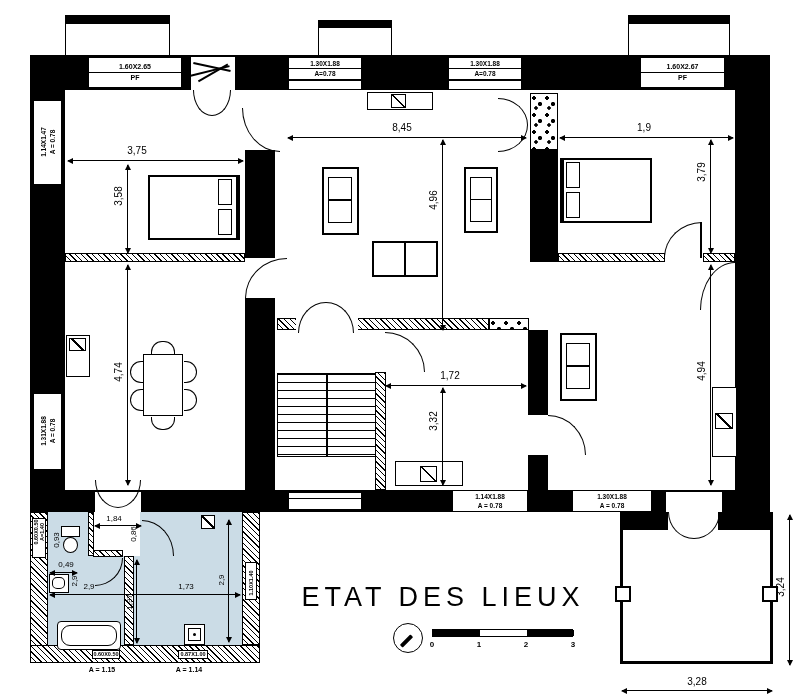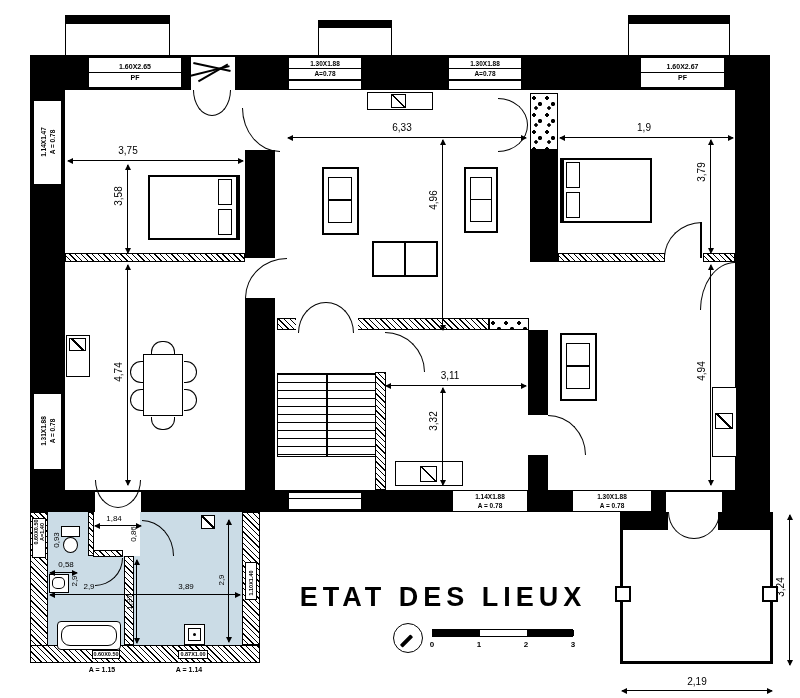--- a/index.html
+++ b/index.html
@@ -45,21 +45,21 @@
   .treads{position:absolute;box-sizing:border-box;border:1px solid #000;
           background:repeating-linear-gradient(to bottom,#000 0 1px,#fff 1px 8px)}
   .inner2{position:absolute;box-sizing:border-box;border:1px solid #000;
           background:linear-gradient(#fff calc(50% - .7px),#000 calc(50% - .7px) calc(50% + .7px),#fff calc(50% + .7px))}
   .innerv{position:absolute;box-sizing:border-box;border:2px solid #000;
           background:linear-gradient(90deg,#fff calc(50% - 1px),#000 calc(50% - 1px) calc(50% + 1px),#fff calc(50% + 1px))}
   .chair-t{position:absolute;box-sizing:border-box;border:1.4px solid #000;border-bottom:none;border-radius:11px 11px 0 0;background:#fff}
   .chair-b{position:absolute;box-sizing:border-box;border:1.4px solid #000;border-top:none;border-radius:0 0 11px 11px;background:#fff}
   .chair-l{position:absolute;box-sizing:border-box;border:1.4px solid #000;border-right:none;border-radius:11px 0 0 11px;background:#fff}
   .chair-r{position:absolute;box-sizing:border-box;border:1.4px solid #000;border-left:none;border-radius:0 11px 11px 0;background:#fff}
-  .title{position:absolute;font-size:27px;letter-spacing:5px;font-weight:700;transform:translate(-50%,-50%)}
+  .title{position:absolute;font-size:27px;letter-spacing:5px;font-weight:400;transform:translate(-50%,-50%)}
   .scrib{position:absolute;background:#000;height:1.5px}
 </style>
 </head>
 <body>
 
 <div id="plan">
 
   <div class="wall" style="left:30px;top:55px;width:740px;height:35px"></div>
   <div class="wall" style="left:30px;top:55px;width:35px;height:457px"></div>
   <div class="wall" style="left:735px;top:55px;width:35px;height:457px"></div>
@@ -237,60 +237,60 @@
   <div class="thin" style="left:367px;top:92px;width:66px;height:18px"></div>
   <div class="diagsq" style="left:391px;top:94px;width:15px;height:14px"></div>
   <div class="thin" style="left:66px;top:335px;width:24px;height:42px"></div>
   <div class="diagsq" style="left:69px;top:338px;width:17px;height:13px"></div>
   <div class="thin" style="left:712px;top:387px;width:25px;height:70px"></div>
   <div class="diagsq" style="left:715px;top:413px;width:18px;height:16px"></div>
   <div class="thin" style="left:395px;top:461px;width:68px;height:25px"></div>
   <div class="diagsq" style="left:420px;top:466px;width:17px;height:16px"></div>
 
   <div class="dimh" style="left:68px;top:160px;width:175px"></div>
-  <span class="lab" style="left:128px;top:150px">3,75</span>
+  <span class="lab" style="left:137px;top:150px">3,75</span>
   <div class="dimv" style="left:127px;top:165px;height:88px"></div>
   <span class="lab r" style="left:118px;top:196px">3,58</span>
 
   <div class="dimh" style="left:288px;top:137px;width:238px"></div>
-  <span class="lab" style="left:402px;top:127px">6,33</span>
+  <span class="lab" style="left:402px;top:127px">8,45</span>
   <div class="dimv" style="left:442px;top:140px;height:190px"></div>
   <span class="lab r" style="left:433px;top:200px">4,96</span>
 
   <div class="dimh" style="left:560px;top:137px;width:173px"></div>
   <span class="lab" style="left:644px;top:127px">1,9</span>
   <div class="dimv" style="left:710px;top:140px;height:113px"></div>
   <span class="lab r" style="left:701px;top:172px">3,79</span>
 
   <div class="dimv" style="left:127px;top:265px;height:220px"></div>
   <span class="lab r" style="left:118px;top:372px">4,74</span>
 
   <div class="dimh" style="left:386px;top:385px;width:140px"></div>
-  <span class="lab" style="left:450px;top:375px">3,11</span>
+  <span class="lab" style="left:450px;top:375px">1,72</span>
   <div class="dimv" style="left:442px;top:388px;height:97px"></div>
   <span class="lab r" style="left:433px;top:421px">3,32</span>
 
   <div class="dimv" style="left:710px;top:265px;height:220px"></div>
   <span class="lab r" style="left:701px;top:371px">4,94</span>
 
   <div class="dimv" style="left:789px;top:515px;height:150px"></div>
   <span class="lab r" style="left:780px;top:587px">3,24</span>
   <div class="dimh" style="left:622px;top:690px;width:150px"></div>
-  <span class="lab" style="left:697px;top:681px">2,19</span>
+  <span class="lab" style="left:697px;top:681px">3,28</span>
 
   <div class="dimh" style="left:95px;top:525px;width:46px"></div>
   <span class="lab sm" style="left:114px;top:518px">1,84</span>
   <span class="lab r sm" style="left:133px;top:534px">0,86</span>
   <span class="lab r sm" style="left:56px;top:540px">0,93</span>
   <div class="dimh" style="left:50px;top:572px;width:27px"></div>
-  <span class="lab sm" style="left:66px;top:564px">0,58</span>
+  <span class="lab sm" style="left:66px;top:564px">0,49</span>
   <div class="dimh" style="left:50px;top:594px;width:190px"></div>
   <span class="lab r sm" style="left:74px;top:581px">2,9</span>
   <span class="lab sm" style="left:89px;top:586px">2,9</span>
-  <span class="lab sm" style="left:186px;top:586px">3,89</span>
+  <span class="lab sm" style="left:186px;top:586px">1,73</span>
   <div class="dimv" style="left:228px;top:520px;height:122px"></div>
   <span class="lab r sm" style="left:221px;top:580px">2,9</span>
   <div class="dimv" style="left:136px;top:560px;height:83px"></div>
   <span class="lab r sm" style="left:129px;top:602px">1,97</span>
 
   <span class="title" style="left:443px;top:597px">ETAT DES LIEUX</span>
 
   <div style="position:absolute;left:393px;top:623px;width:30px;height:30px;border:1.5px solid #000;border-radius:50%;box-sizing:border-box">
     <div style="position:absolute;left:5px;top:15px;width:15px;height:4px;background:#000;transform:rotate(-45deg);border-radius:1px"></div>
   </div>

